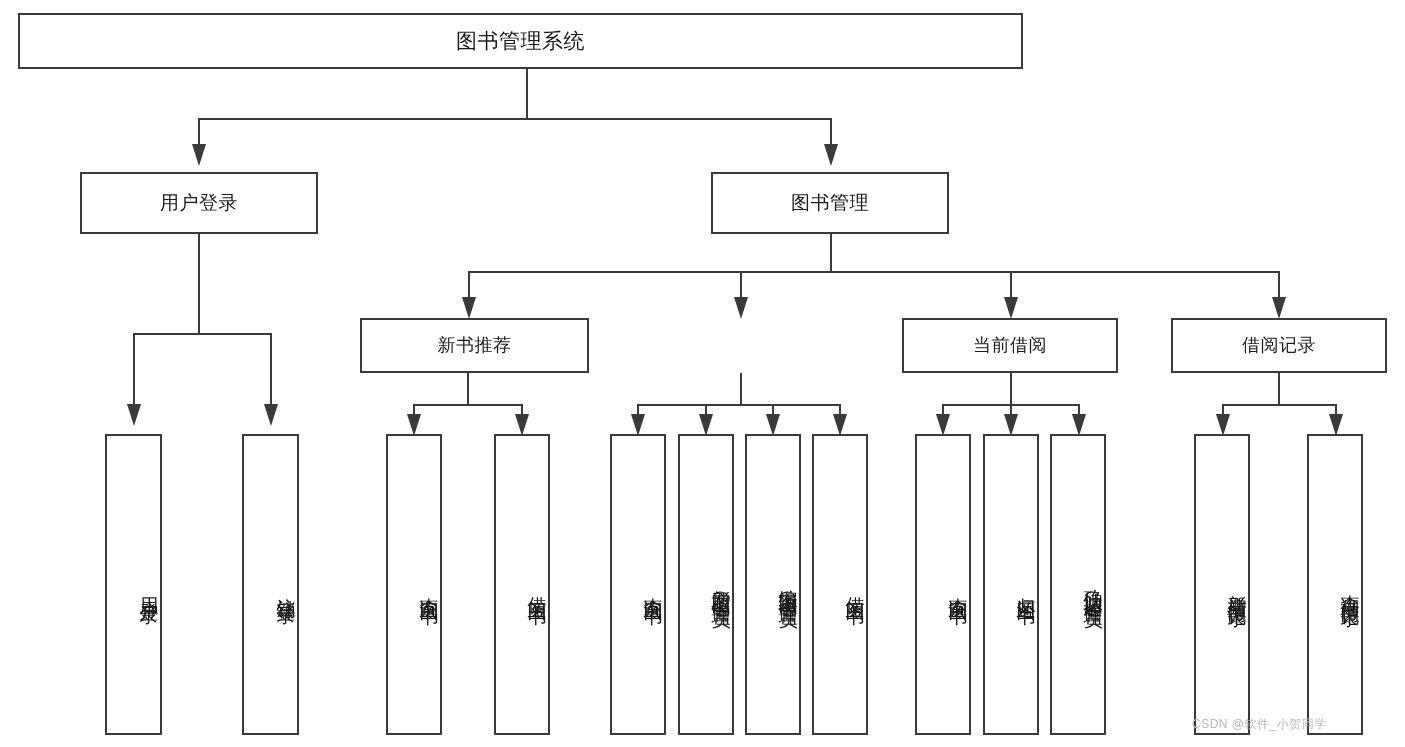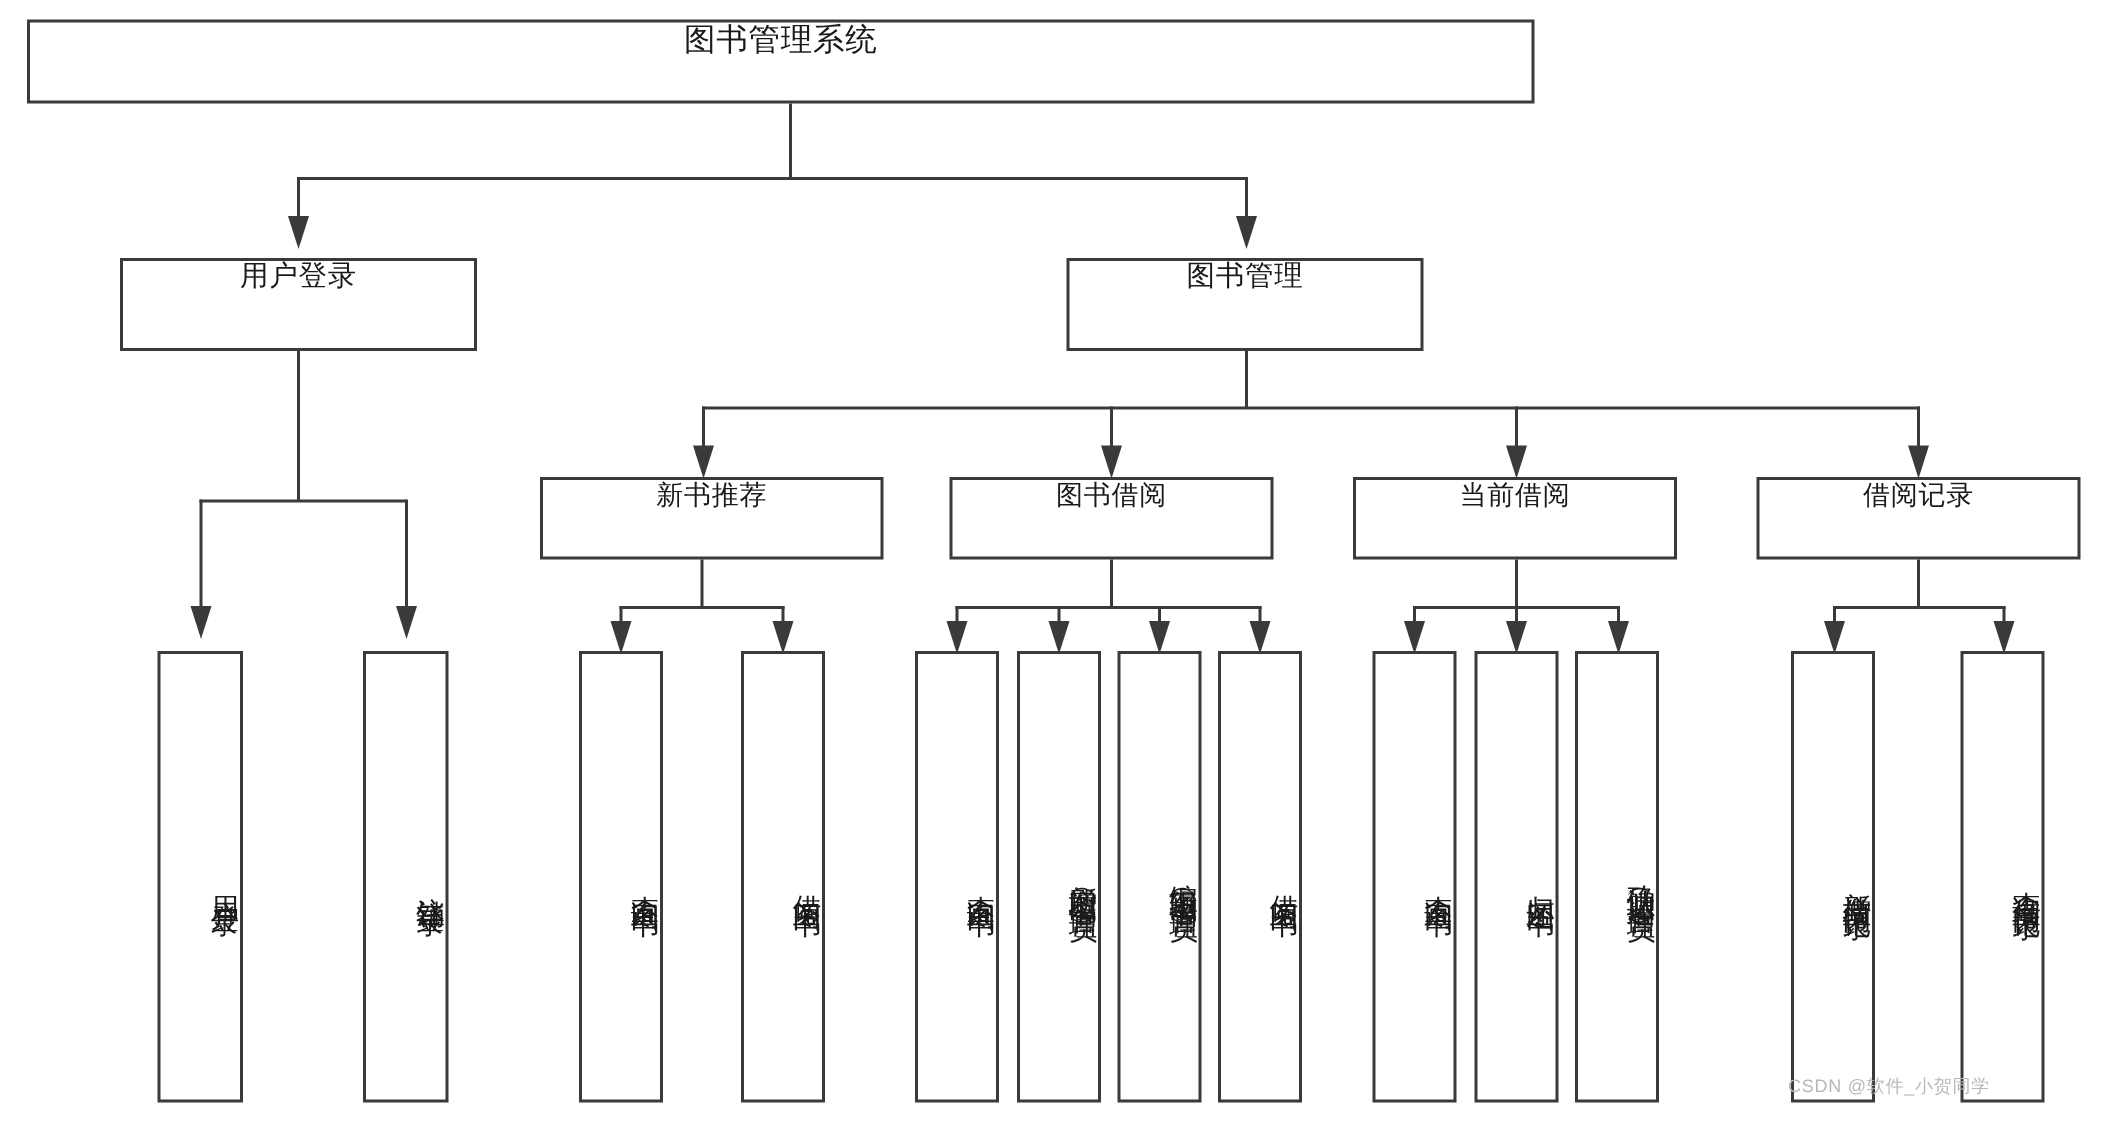--- a/index.html
+++ b/index.html
@@ -20,21 +20,21 @@
   }
 
   
   .node {
     position: absolute;
     box-sizing: border-box;
     border: 2px solid #3a3a3a;
     background: #ffffff;
     color: #1a1a1a;
     display: flex;
-    align-items: flex-start;
+    align-items: center;
     justify-content: center;
     text-align: center;
     line-height: 1.15;
     letter-spacing: 0.5px;
   }
   .node.root {
     font-size: 21px;
   }
   .node.lvl2 {
     font-size: 19px;
@@ -132,23 +132,20 @@
   <div class="arrow" style="left:462px; top:297px;"></div>
   <div class="vline" style="left:740px; top:271px; height:28px;"></div>
   <div class="arrow" style="left:734px; top:297px;"></div>
   <div class="vline" style="left:1010px; top:271px; height:28px;"></div>
   <div class="arrow" style="left:1004px; top:297px;"></div>
   <div class="vline" style="left:1278px; top:271px; height:28px;"></div>
   <div class="arrow" style="left:1272px; top:297px;"></div>
 
   <div class="node lvl3" style="left:360px; top:318px; width:229px; height:55px;">
     <span>新书推荐</span>
-  </div>
-  <div class="node lvl3" style="left:633px; top:318px; width:216px; height:55px;">
-    <span>图书借阅</span>
   </div>
   <div class="node lvl3" style="left:1171px; top:318px; width:216px; height:55px;">
     <span>借阅记录</span>
   </div>
   <div class="node lvl3" style="left:902px; top:318px; width:216px; height:55px;">
     <span>当前借阅</span>
   </div>
 
   <div class="vline" style="left:467px; top:373px; height:32px;"></div>
   <div class="hline" style="left:413px; top:404px; width:110px;"></div>

